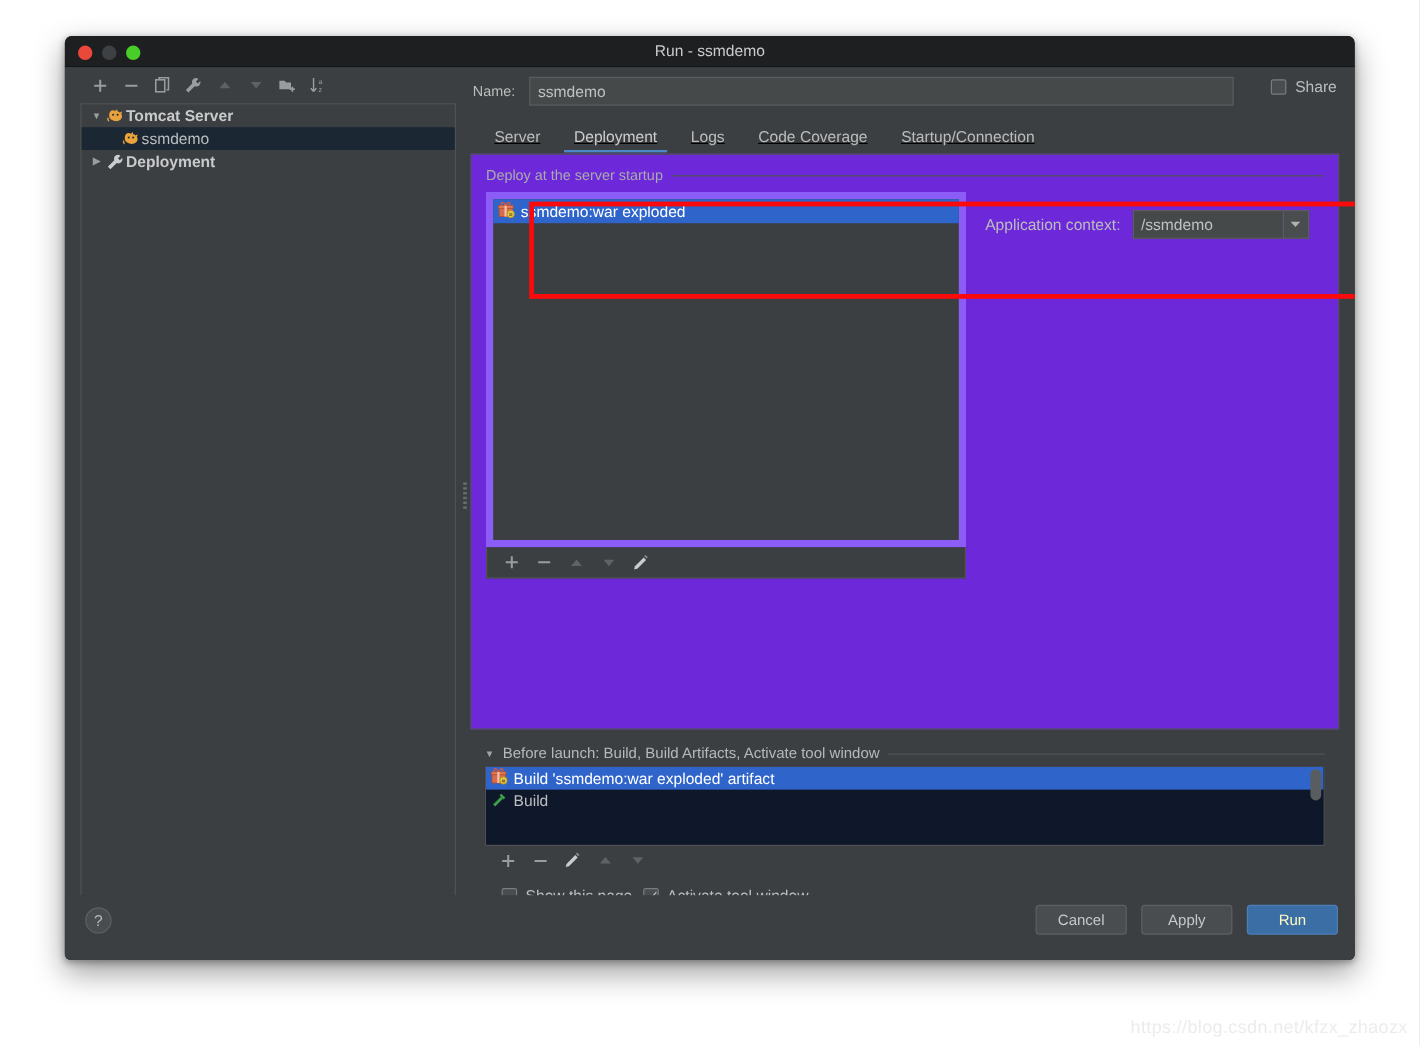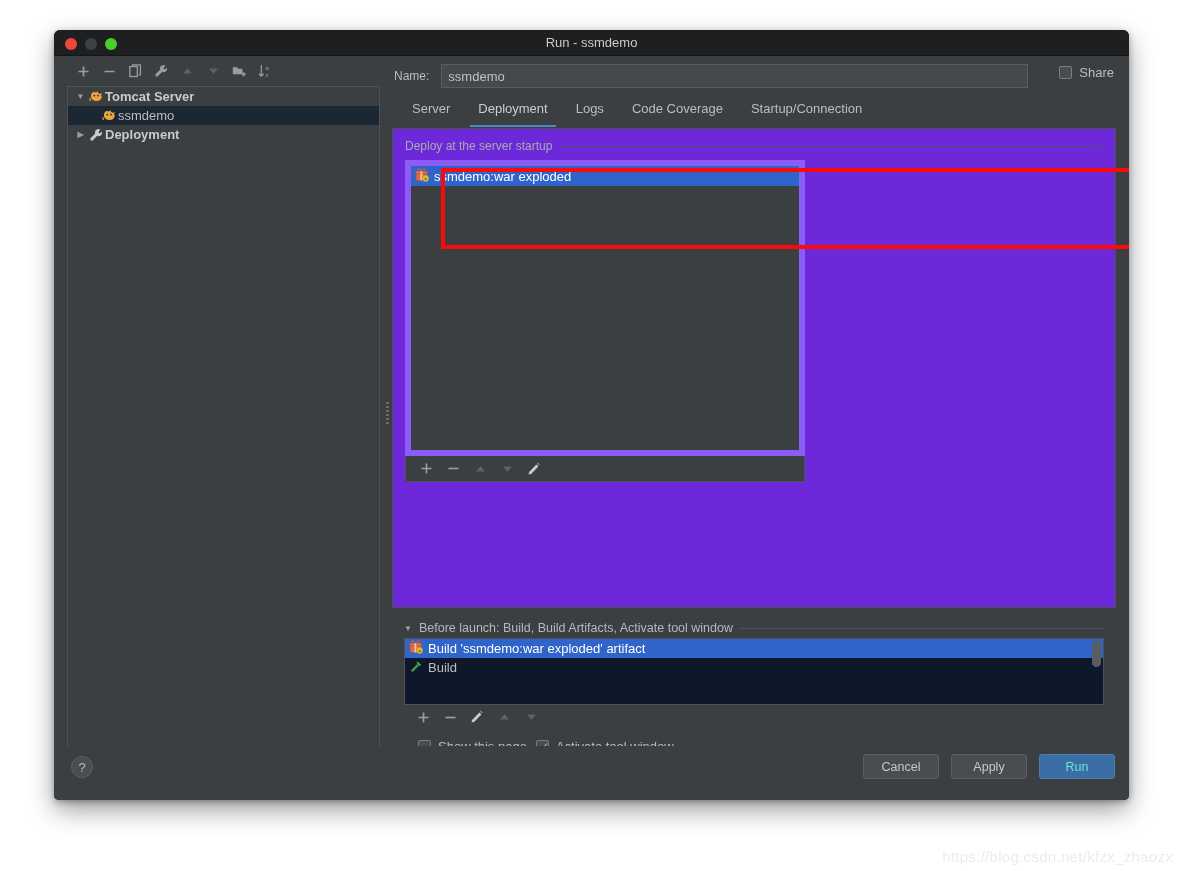--- a/index.html
+++ b/index.html
@@ -143,25 +143,26 @@
     position: absolute;
     left: 3px; top: 0px;
     width: 4px; height: 8px;
     border: solid #c3c5c6;
     border-width: 0 1.7px 1.7px 0;
     transform: rotate(42deg);
   }
 
   
   .tabs {
-    display: flex; 
+    display: flex; align-items: flex-end;
     height: 30px;
     margin-top: 5px;
     padding-left: 6px;
     gap: 0px;
+    text-decoration: underline;
   }
   .tab {
     font-size: 13px;
     color: #bbbdbe;
     padding: 4px 14px 6px 14px;
     position: relative;
   }
   .tab.active { color: #cbcdce; }
   .tab.active::after {
     content: "";
@@ -312,21 +313,21 @@
     border: 1px solid #5d6062;
     border-radius: 3px;
     color: #c6c8c9;
     font-size: 12.5px;
     display: flex; align-items: center; justify-content: center;
     padding: 0 12px;
   }
   .btn.primary {
     background: #3b6ea5;
     border-color: #4b7eb4;
-    color: #5eead4;
+    color: #fef9c3;
   }
 
   
   .anno {
     position: absolute;
     left: 387px; top: 138px;
     width: 695px; height: 81px;
     border: 4px solid #fa0a0a;
     pointer-events: none;
     z-index: 40;
@@ -523,20 +524,31 @@
                 </span>
                 <span class="lt-btn">
                   <svg width="14" height="14" viewBox="0 0 14 14">
                       <path d="M1.5 12.5l0.6-2.6 7.3-7.3 2 2-7.3 7.3z" fill="#c9cbcc"></path>
                       <path d="M9.8 1.5l1.1-1.1 2 2-1.1 1.1z" fill="#8b8e90"></path>
                     </svg>
                 </span>
               </div>
             </div>
 
+            <div class="ctx-wrap">
+              <span class="ctx-label">Application context:</span>
+              <span class="ctx-combo">
+                <input class="ctx-input" type="text" value="/ssmdemo" style="">
+                <span class="ctx-arrow">
+                  <svg width="9" height="6" viewBox="0 0 9 6">
+                      <path d="M0.5 0.8 4.5 5.2 8.5 0.8z" fill="currentColor"></path>
+                    </svg>
+                </span>
+              </span>
+            </div>
           </div>
         </div>
 
         <div class="before-launch">
           <div class="bl-title-row">
             <span class="bl-caret">▼</span>
             <span>Before launch: Build, Build Artifacts, Activate tool window</span>
             <span class="bl-line"></span>
           </div>
           <div class="bl-box">

